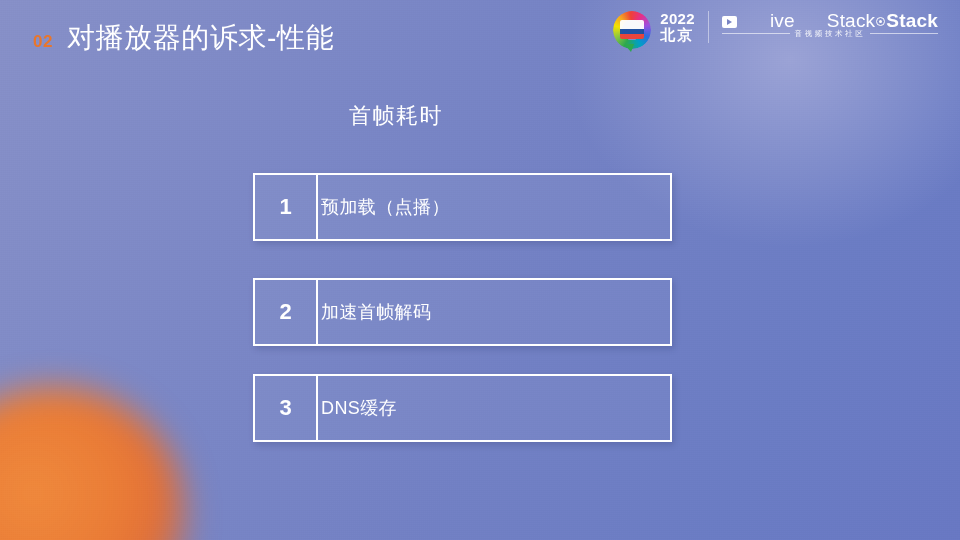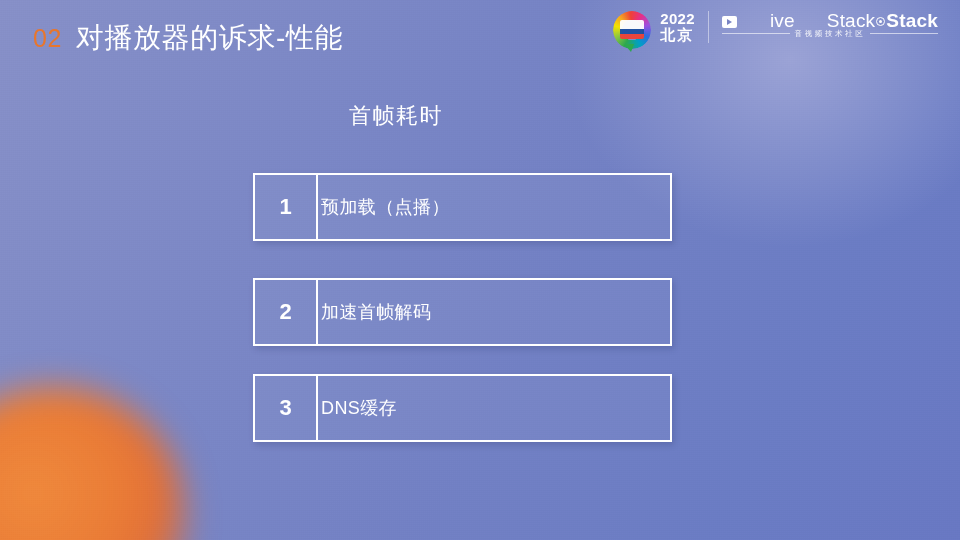--- a/index.html
+++ b/index.html
@@ -41,21 +41,21 @@
   
   #header{
     position:absolute; left:0; top:0; width:960px; height:72px;
   }
   #title-group{
     position:absolute; left:33px; top:19px;
     display:flex; align-items:baseline; gap:14px;
     white-space:nowrap;
   }
   #slide-number{
-    font-size:25px; font-weight:normal; color:#e8762c; letter-spacing:.5px;
+    font-size:17px; font-weight:bold; color:#e8762c; letter-spacing:.5px;
   }
   #title-text{
     font-size:28px; color:#ffffff; letter-spacing:.6px;
   }
 
   
   #logo-lockup{
     position:absolute; right:22px; top:11px;
     display:flex; height:40px;
   }

